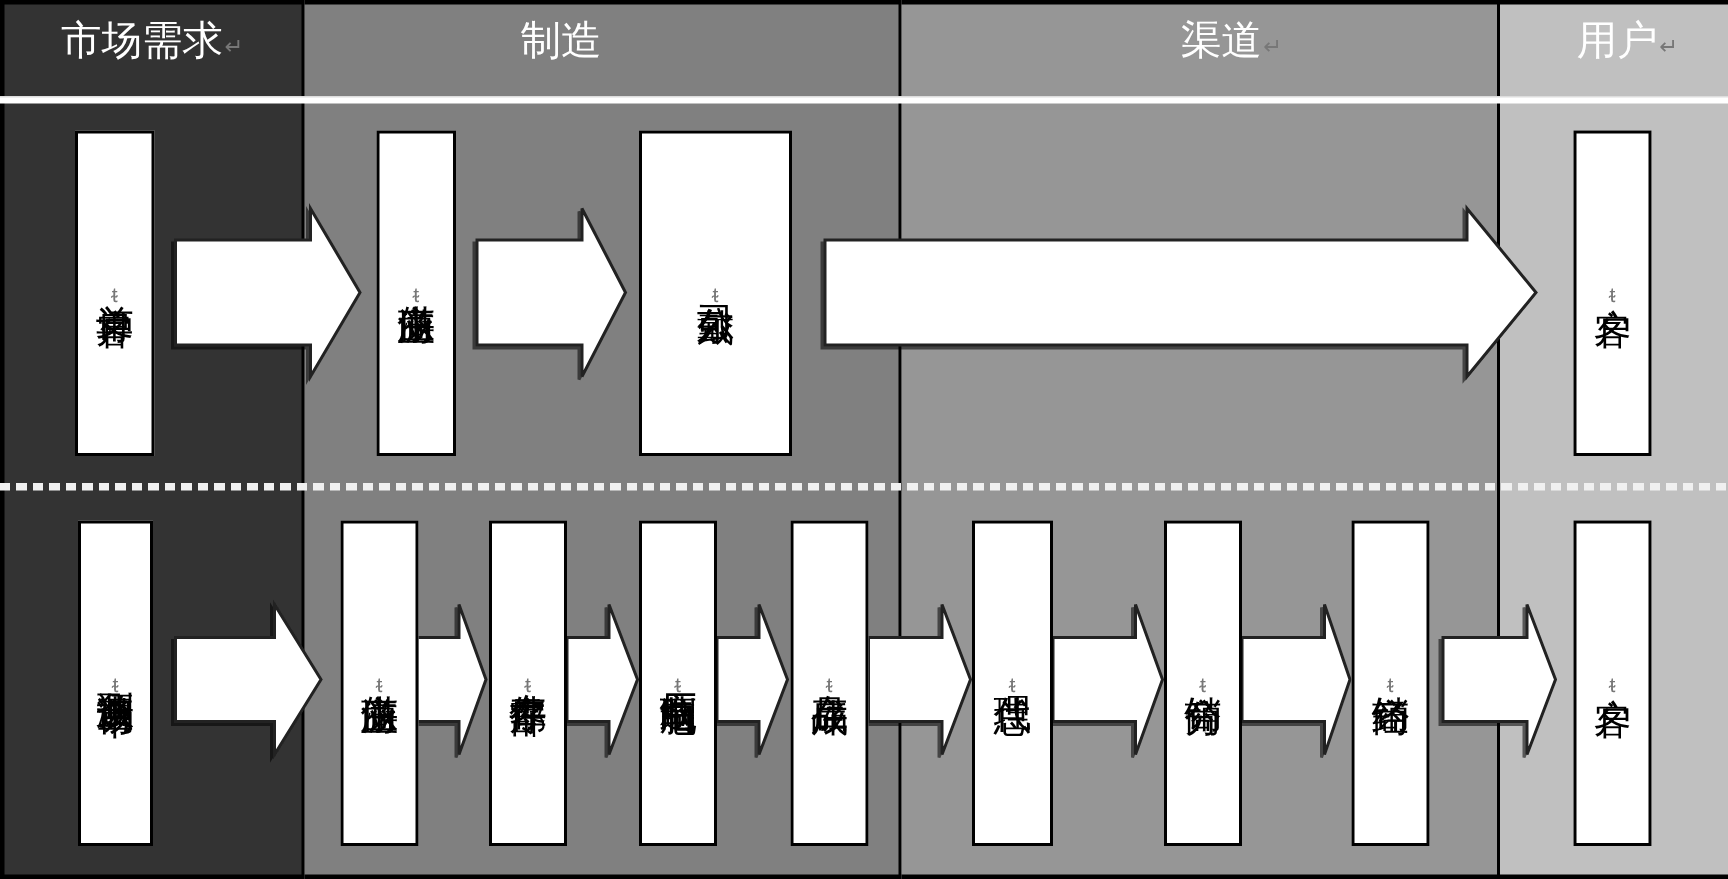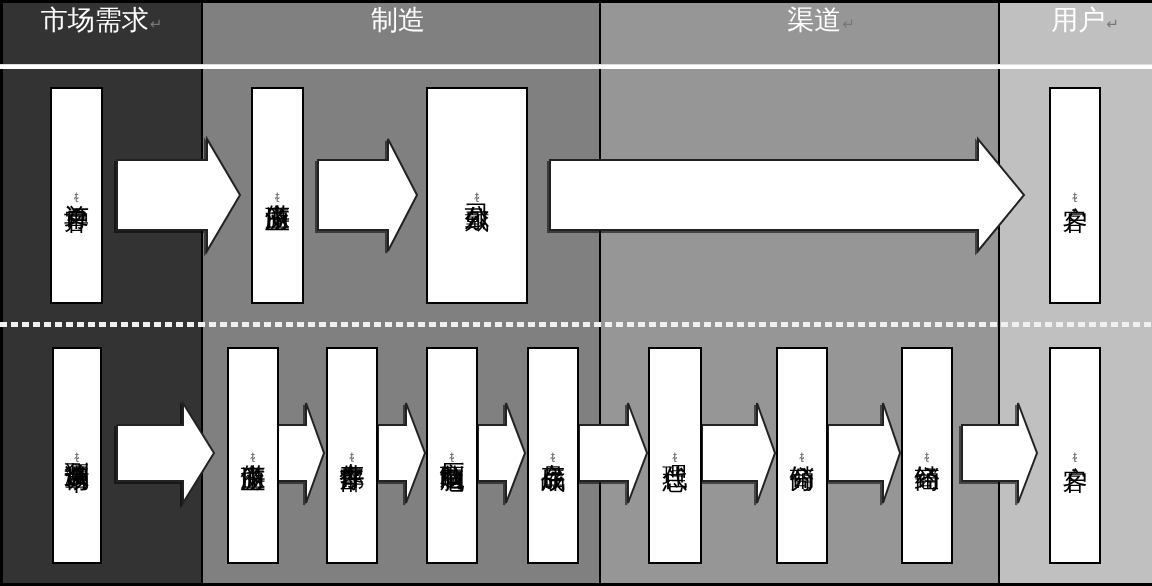--- a/index.html
+++ b/index.html
@@ -3,21 +3,21 @@
 <meta charset="utf-8">
 <style>
   html, body { margin:0; padding:0; }
   body { width:1152px; height:586px; position:relative; overflow:hidden; background:#000;
          font-family: "DejaVu Sans", "Liberation Sans", sans-serif; }
   .col { position:absolute; top:0; height:586px; box-sizing:border-box; }
   #col-0 { left:0; width:203px; background:#333333; border-left:3px solid #000; border-right:2px solid #000; border-top:3px solid #000; border-bottom:3px solid #000; }
   #col-1 { left:203px; width:398px; background:#808080; border-right:2px solid #000; border-top:3px solid #000; border-bottom:3px solid #000;}
   #col-2 { left:601px; width:399px; background:#969696; border-right:2px solid #000; border-top:3px solid #000; border-bottom:3px solid #000;}
   #col-3 { left:1000px; width:152px; background:#c0c0c0; border-top:3px solid #000; border-bottom:3px solid #000;}
-  .hdr { position:absolute; top:0; height:64px; line-height:40px; text-align:center; color:#fff; font-size:27px; }
+  .hdr { position:absolute; top:0; height:64px; line-height:56px; text-align:center; color:#fff; font-size:27px; }
   .ret { color:#777; font-size:15px; margin-left:1px; }
   .sep { position:absolute; left:0; top:64px; width:1152px; height:4px; background:#fff; border-top:1px solid #ddd; }
   .dots { position:absolute; left:0; top:322px; width:1152px; height:5px;
           background-image: repeating-linear-gradient(to right, #f0f0f0 0 7px, transparent 7px 11px); }
   .box { position:absolute; background:#fff; border:2px solid #000; box-sizing:border-box;
          display:flex; flex-direction:column; align-items:center; justify-content:center; }
   .vt { writing-mode: vertical-rl; text-orientation: upright; font-size:25px; line-height:1; color:#000; letter-spacing:-1px; }
   .mark { color:#777; font-size:14px; margin-top:2px; }
   svg.arrows { position:absolute; left:0; top:0; }
 </style>
@@ -25,21 +25,21 @@
 <body>
 
 <div class="col" id="col-0"></div>
 <div class="col" id="col-1"></div>
 <div class="col" id="col-2"></div>
 <div class="col" id="col-3"></div>
 
 <div class="hdr" style="left:0;width:203px;">
   <span>市场需求</span><span class="ret">↵</span>
 </div>
-<div class="hdr" style="left:218px;width:360px;">
+<div class="hdr" style="left:194px;width:360px;">
   <span>制造</span>
 </div>
 <div class="hdr" style="left:601px;width:440px;">
   <span>渠道</span><span class="ret">↵</span>
 </div>
 <div class="hdr" style="left:1000px;width:170px;">
   <span>用户</span><span class="ret">↵</span>
 </div>
 
 <div class="sep"></div>

